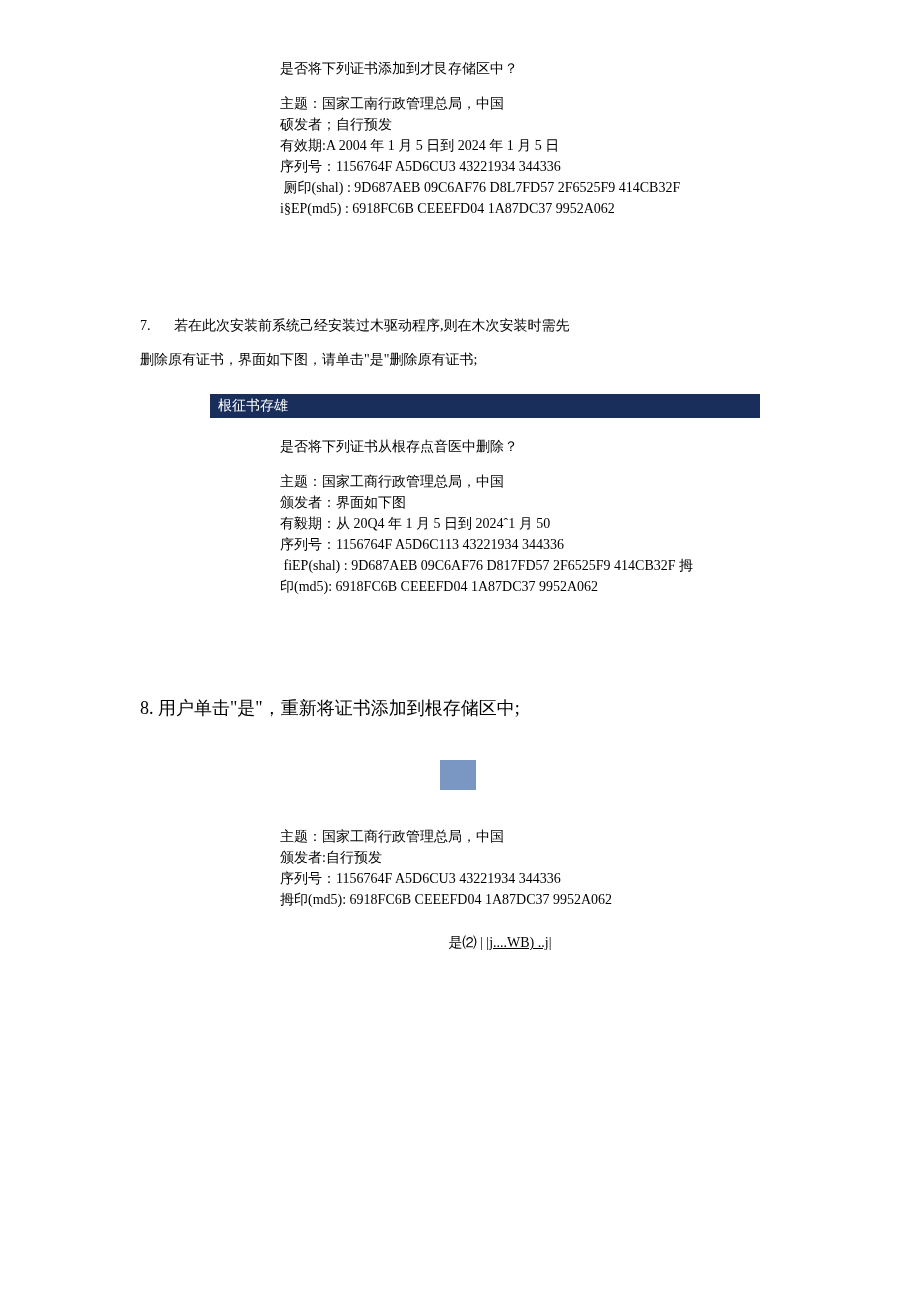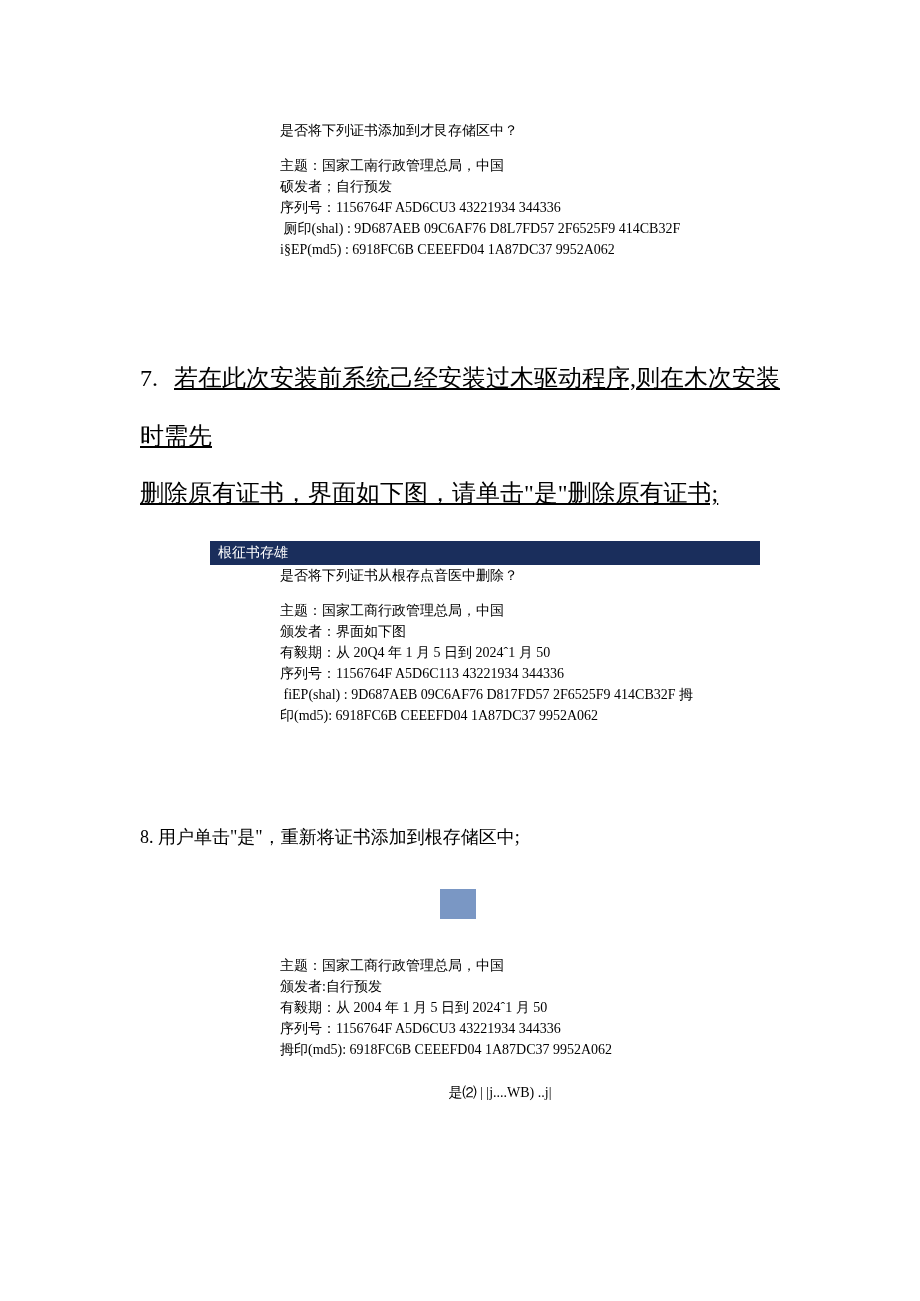--- a/index.html
+++ b/index.html
@@ -5,81 +5,82 @@
   * { margin: 0; padding: 0; box-sizing: border-box; }
   body {
     width: 920px;
     height: 1301px;
     background: #ffffff;
     font-family: "SimSun", "宋体", serif;
     color: #000000;
     position: relative;
   }
   .page {
-    padding: 120px 140px 40px 140px;
+    padding: 58px 140px 40px 140px;
   }
   .dialog-block {
     margin-left: 140px;
     margin-right: 60px;
     font-size: 14px;
     line-height: 1.5;
   }
   .dialog-block .line {
     white-space: pre;
   }
   .step-text {
-    font-size: 24px;
+    font-size: 14px;
     line-height: 2.4;
     margin-top: 90px;
     margin-bottom: 18px;
-    text-decoration: underline;
   }
   .step-text-8 {
     font-size: 18px;
     line-height: 2.4;
     margin-top: 90px;
     margin-bottom: 30px;
   }
   .num {
     display: inline-block;
     width: 34px;
   }
   .title-bar {
     background: #1a2e5c;
     color: #ffffff;
     font-size: 14px;
     padding: 3px 8px;
     margin-left: 70px;
     margin-right: 20px;
+    margin-bottom: 18px;
   }
   .small-bar {
     width: 36px;
     height: 30px;
     background: #7a97c4;
     margin-left: 300px;
     margin-bottom: 22px;
   }
   .sp { height: 14px; }
   .btn-row {
     text-align: center;
     margin-top: 22px;
     font-size: 14px;
   }
-  .u { }
+  .u { text-decoration: underline; }
 </style>
 </head>
 <body>
 
 <div class="page">
 
   <div class="dialog-block">
     <div class="line">是否将下列证书添加到才艮存储区中？</div>
     <div class="sp"></div>
     <div class="line">主题：国家工南行政管理总局，中国</div>
     <div class="line">硕发者；自行预发</div>
+    <div class="line">有效期:A 2004 年 1 月 5 日到 2024 年 1 月 5 日</div>
     <div class="line">序列号：1156764F A5D6CU3 43221934 344336</div>
     <div class="line"> 厕印(shal) : 9D687AEB 09C6AF76 D8L7FD57 2F6525F9 414CB32F</div>
     <div class="line">i§EP(md5) : 6918FC6B CEEEFD04 1A87DC37 9952A062</div>
   </div>
 
   <div class="step-text">
     <span class="num">7.</span><span>若在此次安装前系统己经安装过木驱动程序,则在木次安装时需先</span><br>
     <span>删除原有证书，界面如下图，请单击"是"删除原有证书;</span>
   </div>
 
@@ -100,21 +101,20 @@
     <span>8.</span>
     <span>用户单击"是"，重新将证书添加到根存储区中;</span>
   </div>
 
   <div class="small-bar"></div>
 
   <div class="dialog-block">
     <div class="sp"></div>
     <div class="line">主题：国家工商行政管理总局，中国</div>
     <div class="line">颁发者:自行预发</div>
-    <div class="line">有毅期：从 2004 年 1 月 5 日到 2024ˆ1 月 50</div>
     <div class="line">序列号：1156764F A5D6CU3 43221934 344336</div>
     <div class="line">拇印(md5): 6918FC6B CEEEFD04 1A87DC37 9952A062</div>
     <div class="btn-row">
       <span>是⑵ | </span><span class="u">|j....WB) ..j|</span>
     </div>
   </div>
 
 </div>
 
 </body></html>

